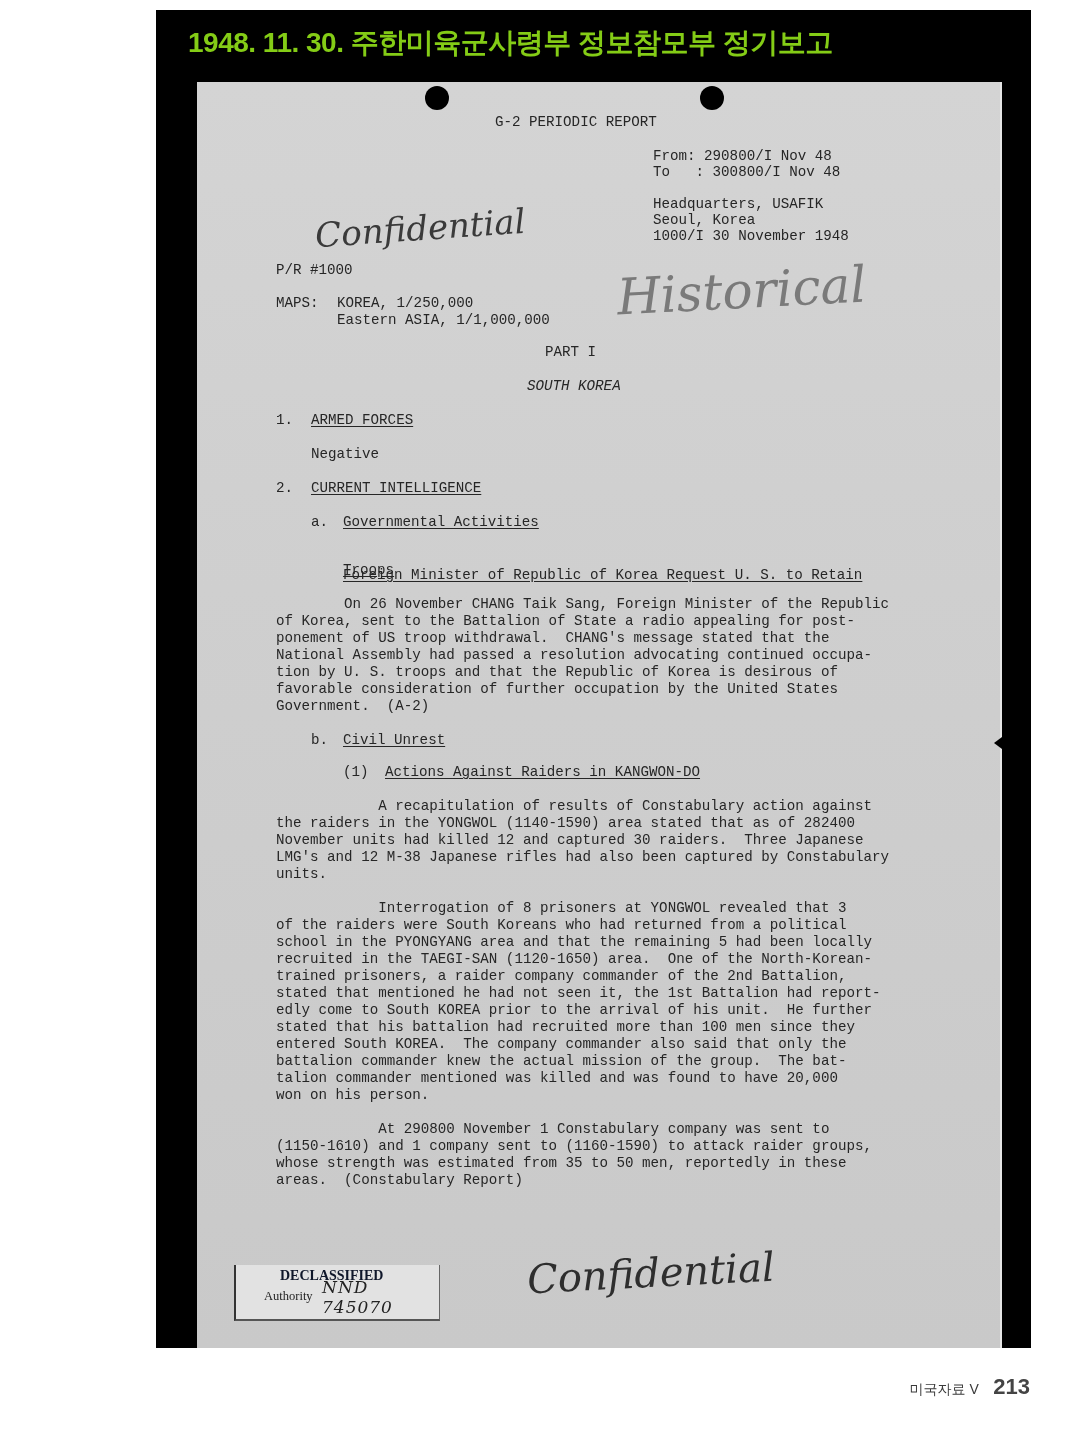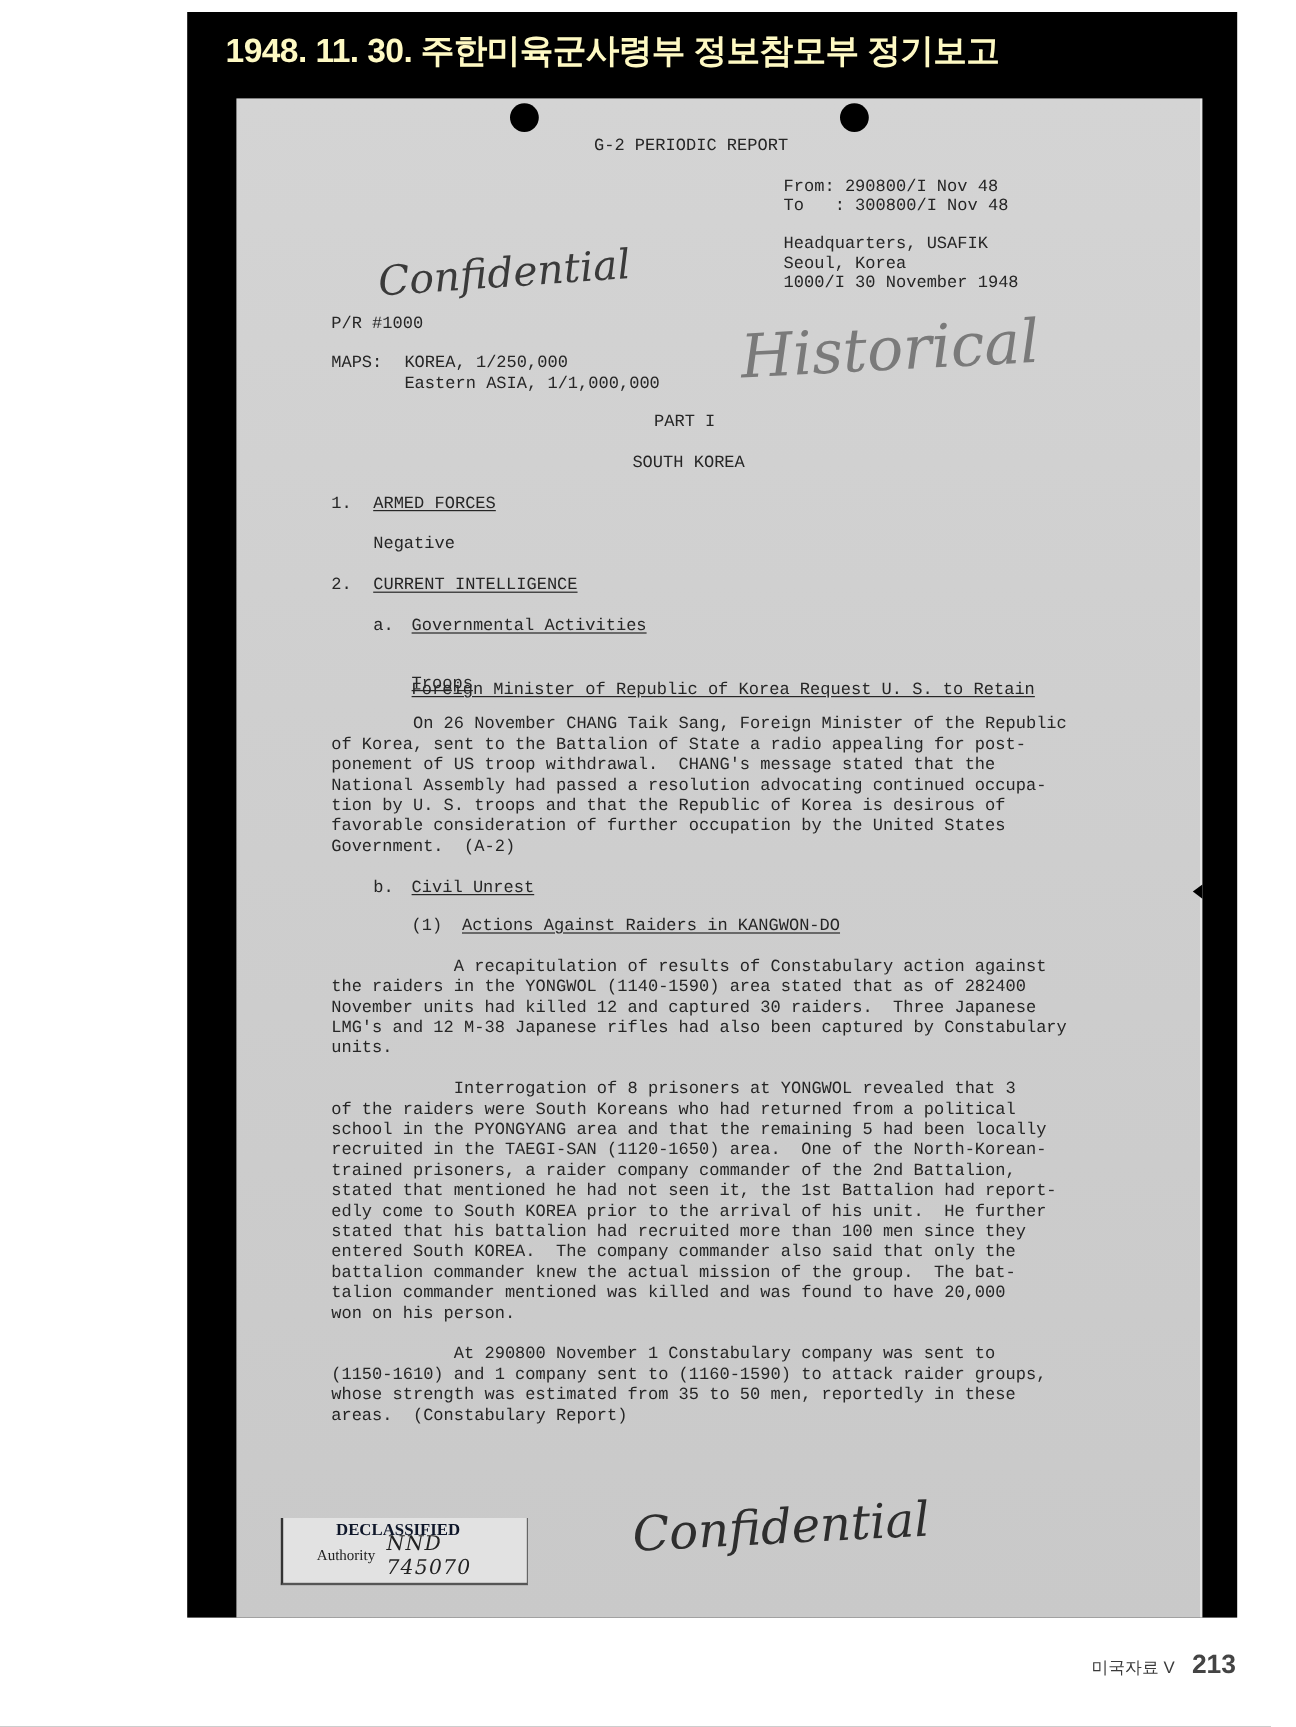--- a/index.html
+++ b/index.html
@@ -5,21 +5,21 @@
   html, body { margin:0; padding:0; }
   body {
     width:1080px; height:1439px; background:#ffffff; position:relative;
     overflow:hidden; font-family:"DejaVu Sans", sans-serif;
   }
   .frame {
     position:absolute; left:156px; top:10px; width:875px; height:1338px;
     background:#000;
   }
   .frame-title {
-    position:absolute; left:32px; top:14px; color:#fef9c3;
+    position:absolute; left:32px; top:14px; color:#84cc16;
     font-family:"Liberation Sans", "DejaVu Sans", sans-serif;
     font-size:28px; font-weight:bold; letter-spacing:-0.5px; white-space:nowrap;
   }
   .paper {
     position:absolute; left:41px; top:72px; width:803px; height:1266px;
     background:linear-gradient(180deg,#d4d4d4 0%,#cfcfcf 40%,#c9c9c9 100%);
     border-right:2px solid #e6e6e6;
   }
   .hole { position:absolute; width:24px; height:24px; border-radius:50%; background:#000; }
   .notch {
@@ -80,21 +80,21 @@
 
     <div class="hand" style="left:118px; top:126px; font-size:34px; transform:rotate(-4deg);">Confidential</div>
     <div class="hand" style="left:420px; top:180px; font-size:50px; color:#7a7a7a; transform:rotate(-3deg);">Historical</div>
 
     <div class="tw" style="left:79px; top:180px;">P/R #1000</div>
     <div class="tw" style="left:79px; top:213px;">MAPS:</div>
     <div class="tw" style="left:140px; top:213px;">KOREA, 1/250,000</div>
     <div class="tw" style="left:140px; top:230px;">Eastern ASIA, 1/1,000,000</div>
 
     <div class="tw" style="left:348px; top:262px;">PART I</div>
-    <div class="tw" style="left:330px; top:296px;">SOUTH KOREA</div>
+    <div class="tw" style="left:330px; top:296px;font-style:italic;">SOUTH KOREA</div>
 
     <div class="tw" style="left:79px; top:330px;">1.</div>
     <div class="tw u" style="left:114px; top:330px;">ARMED FORCES</div>
     <div class="tw" style="left:114px; top:364px;">Negative</div>
 
     <div class="tw" style="left:79px; top:398px;">2.</div>
     <div class="tw u" style="left:114px; top:398px;">CURRENT INTELLIGENCE</div>
 
     <div class="tw" style="left:114px; top:432px;">a.</div>
     <div class="tw u" style="left:146px; top:432px;">Governmental Activities</div>

